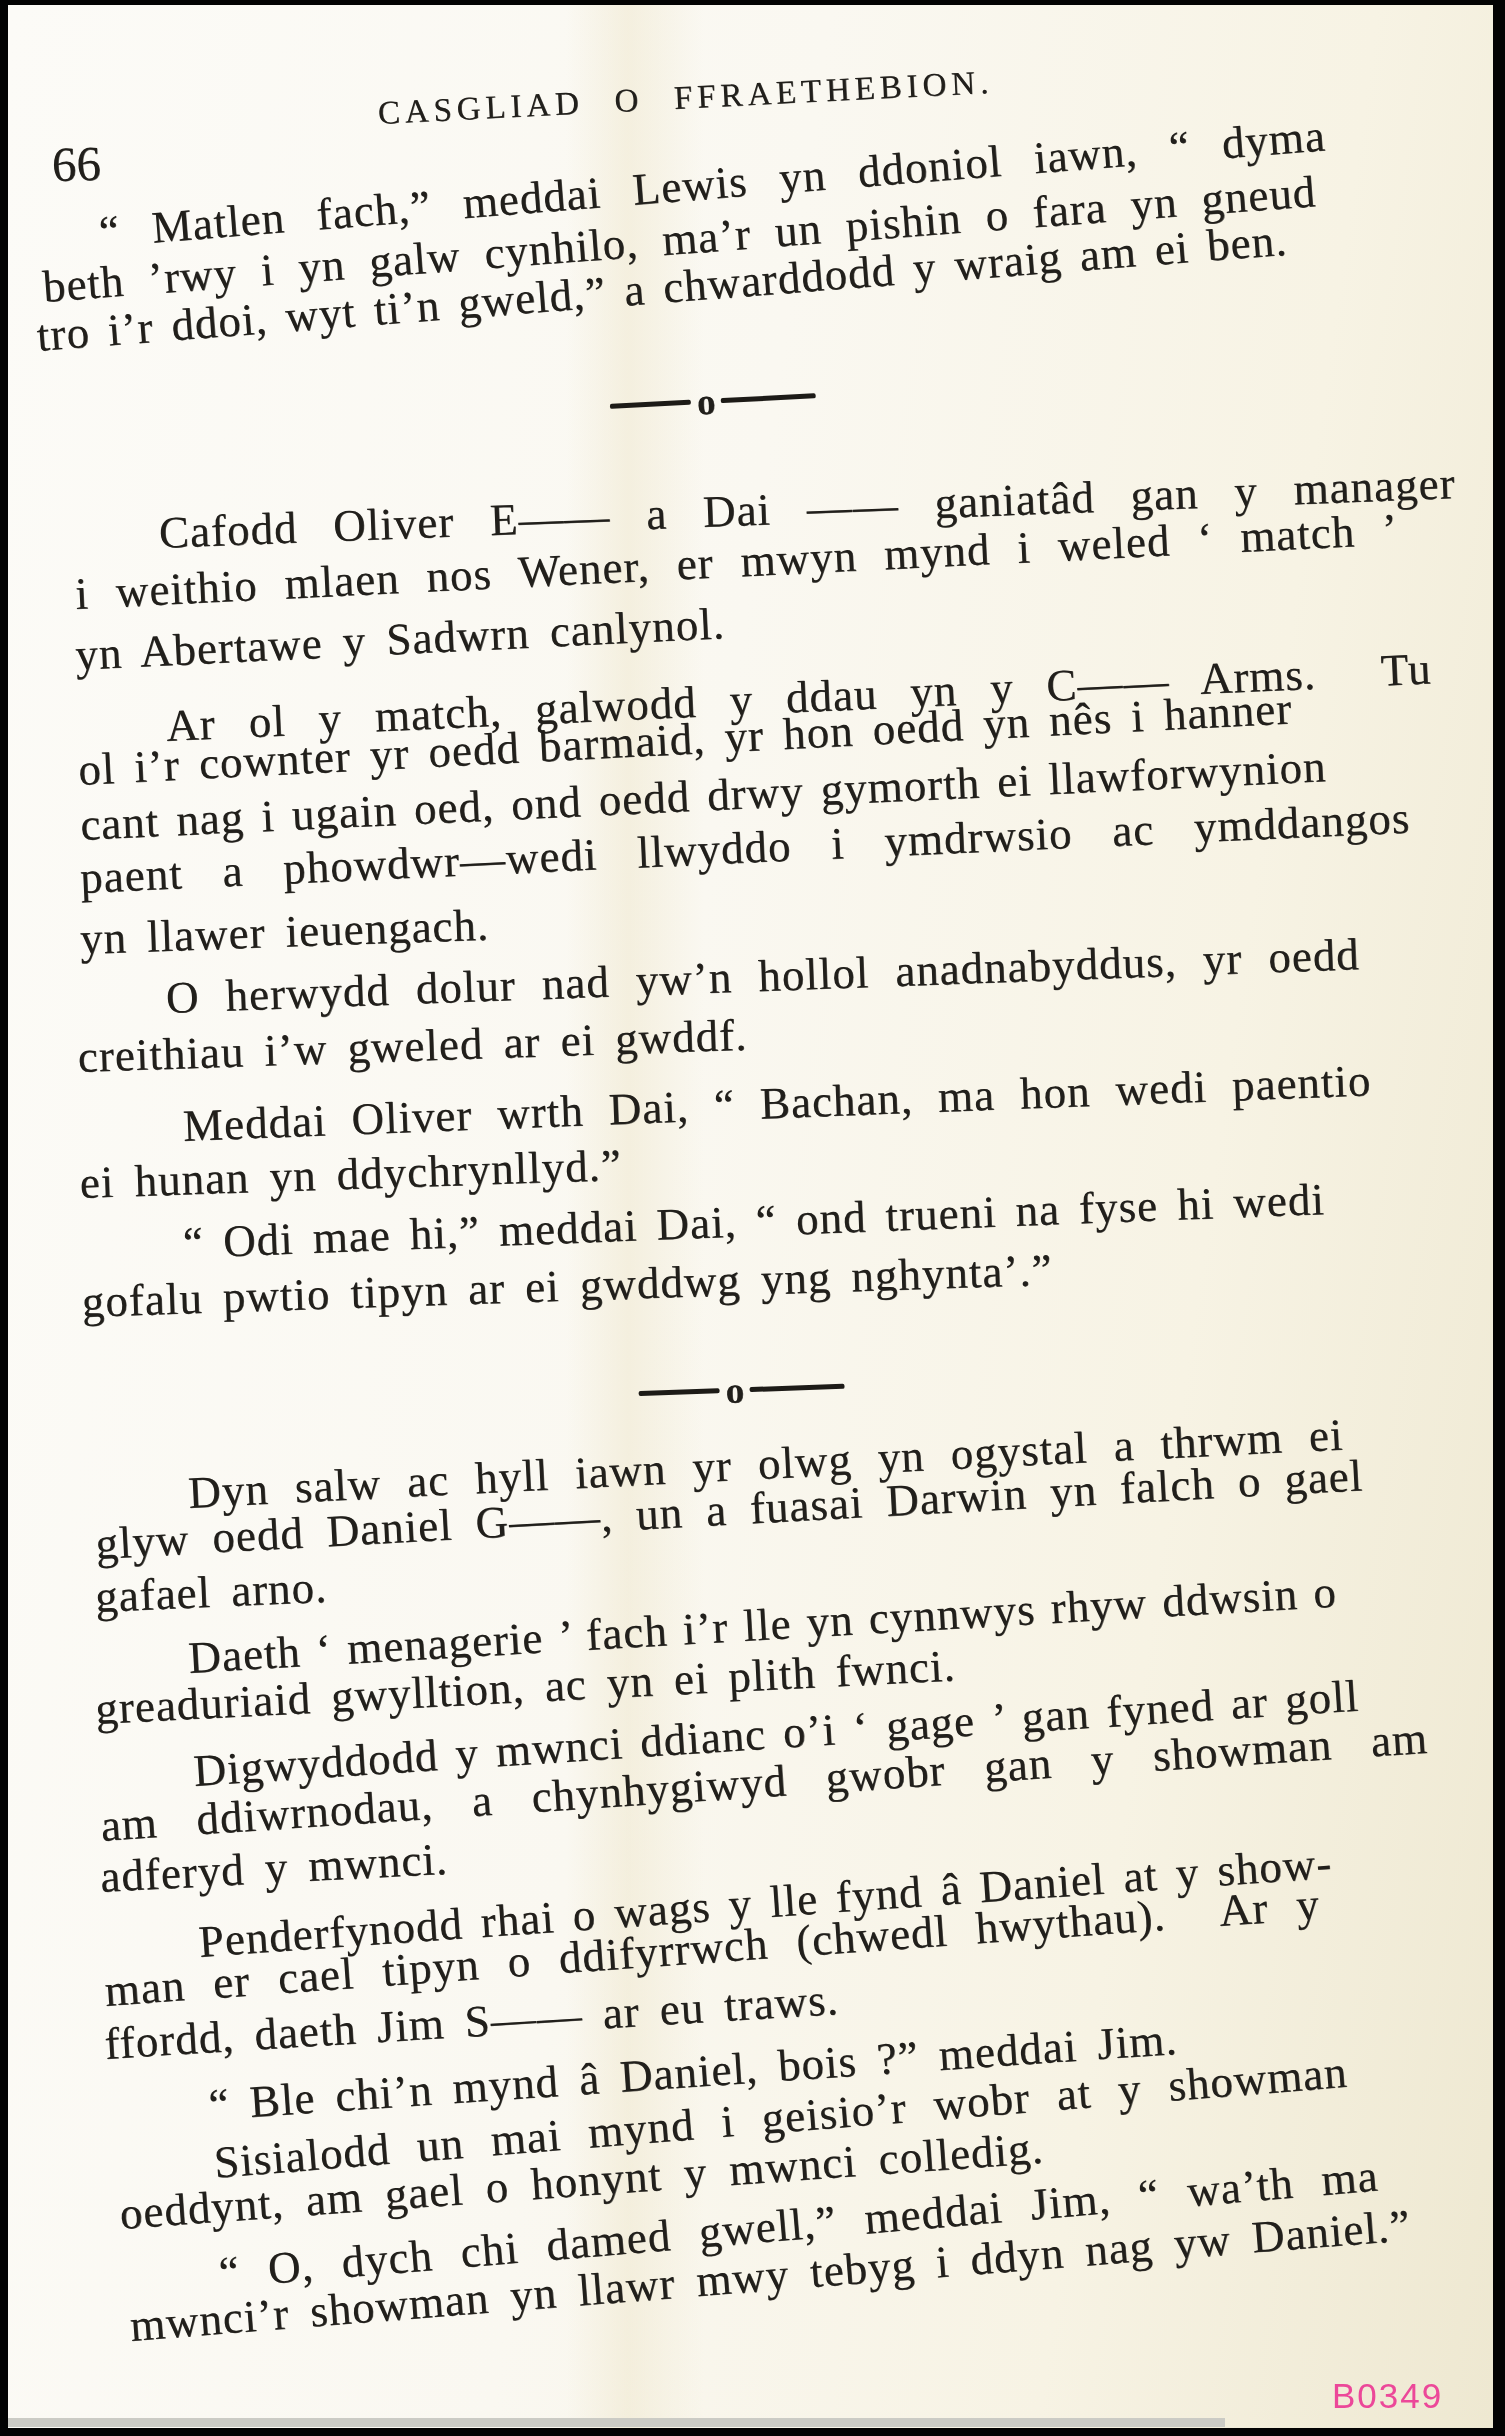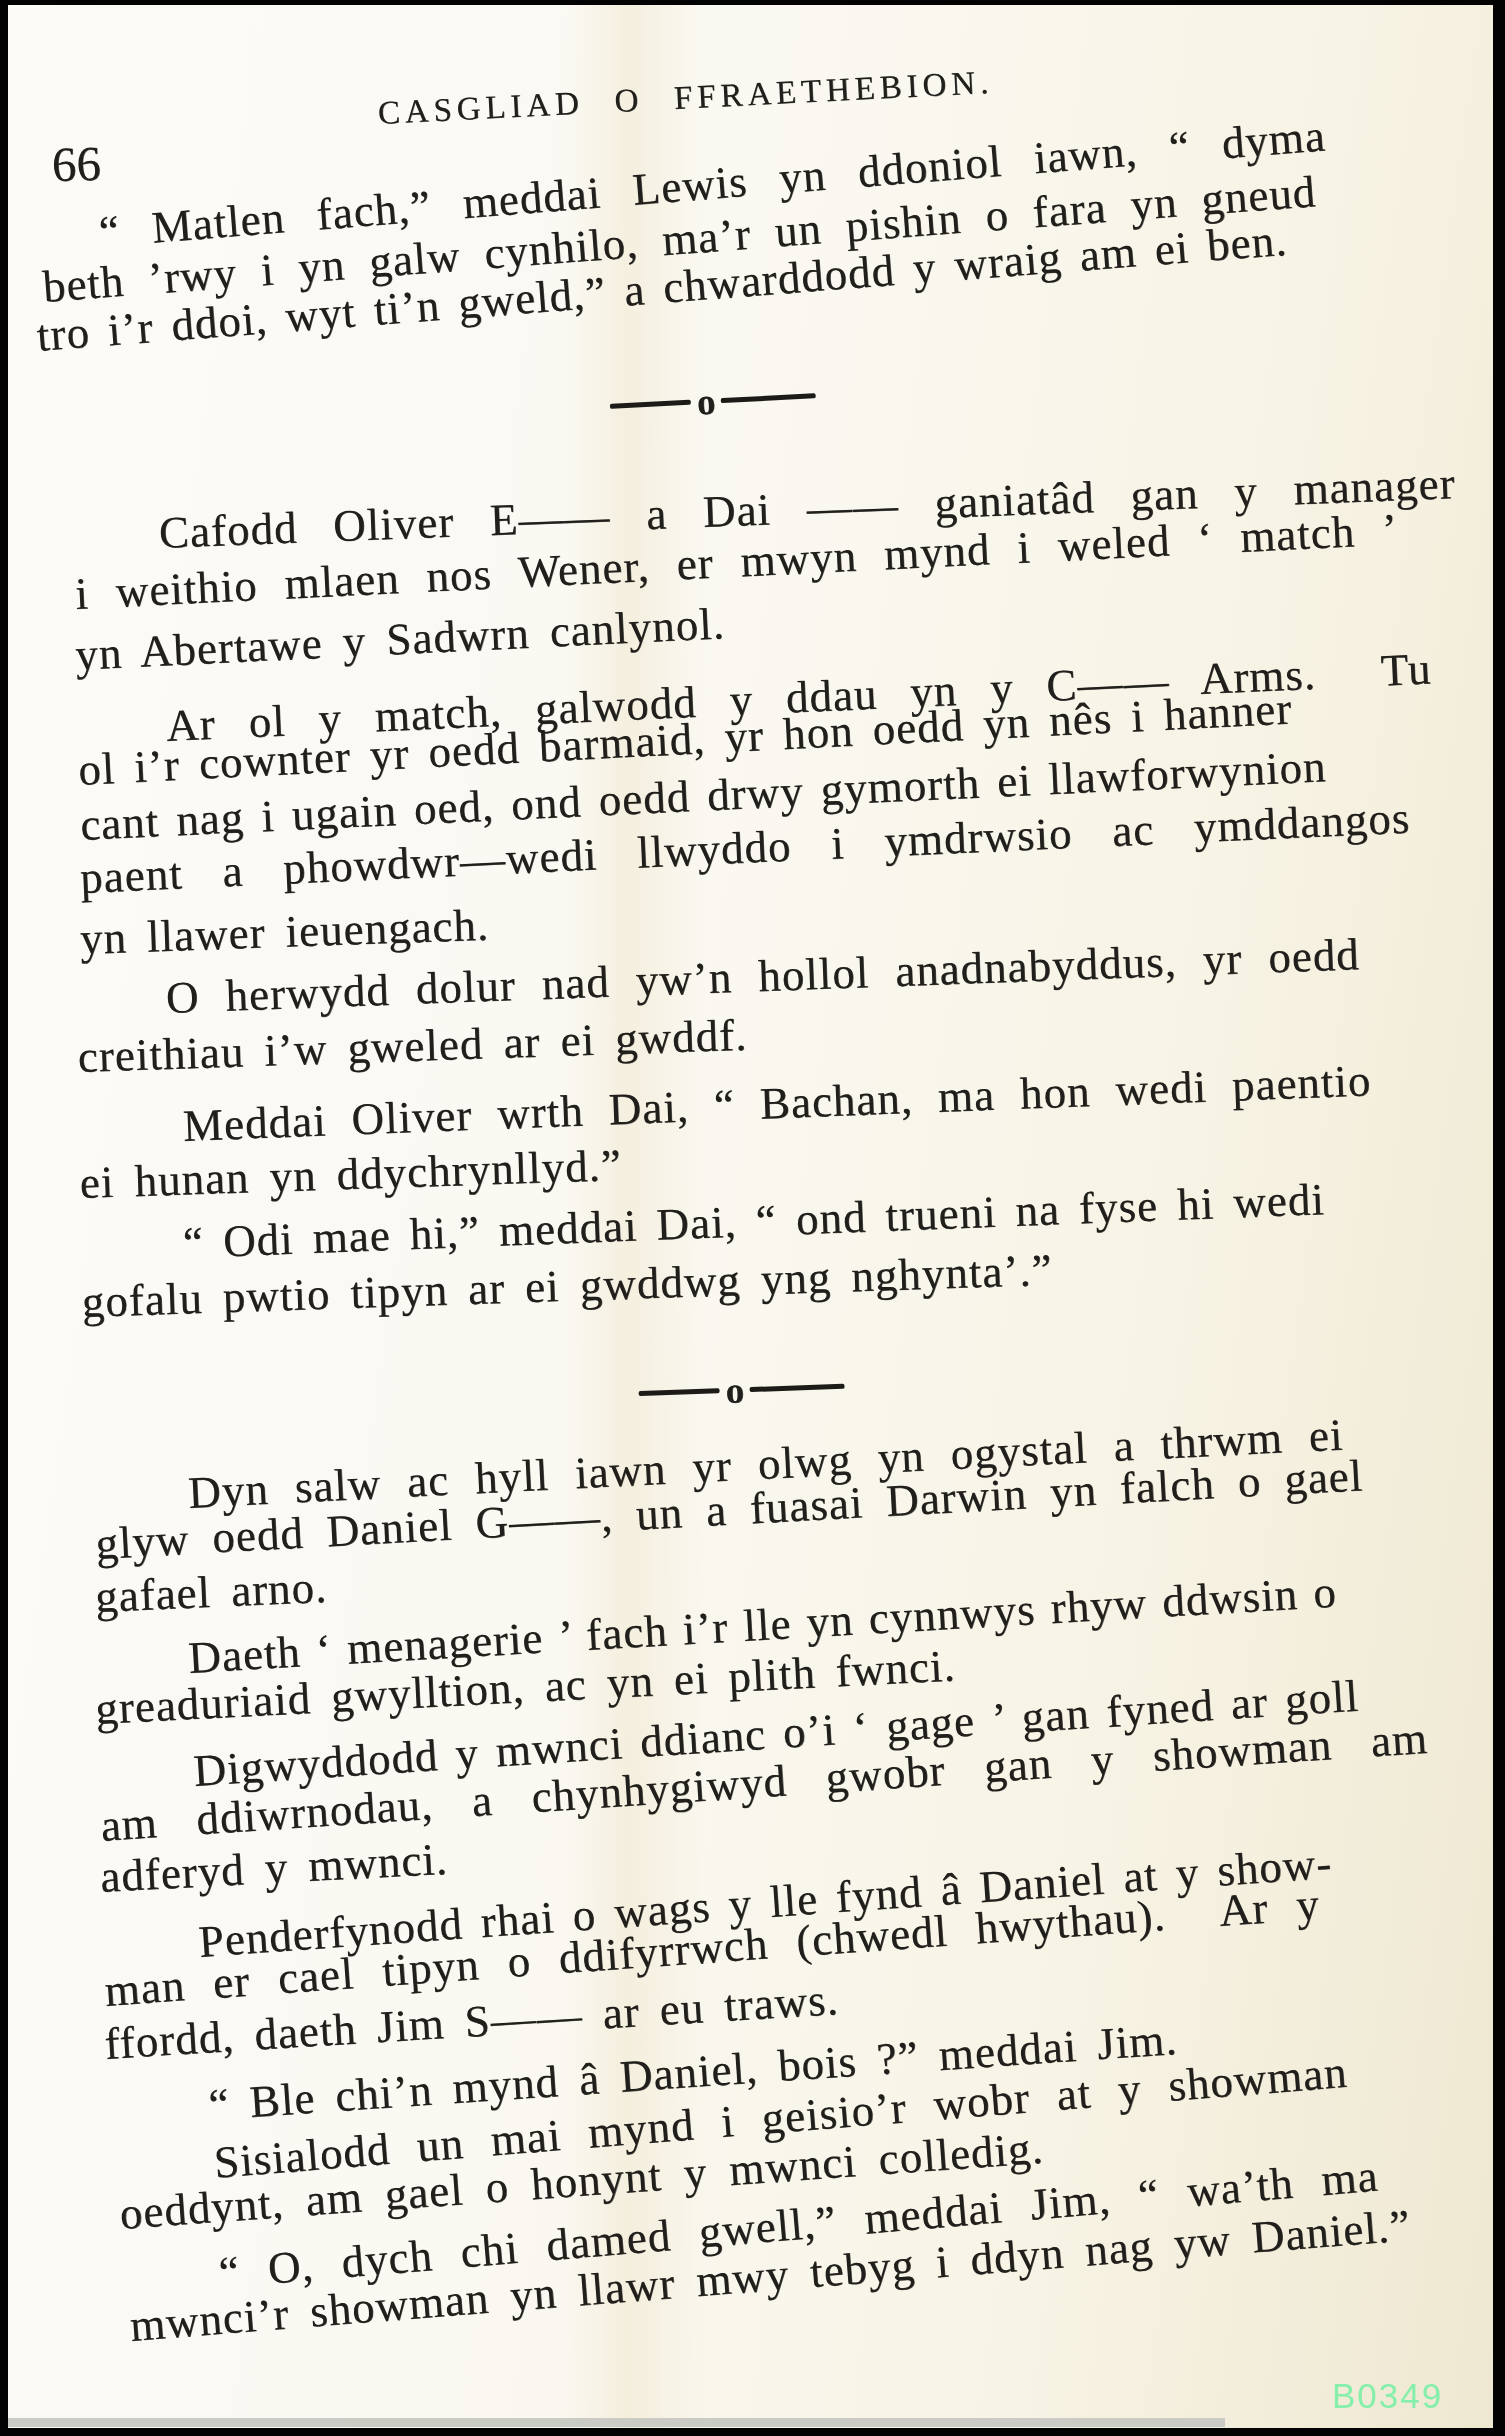--- a/index.html
+++ b/index.html
@@ -31,21 +31,21 @@
   .divider{
     position:absolute;display:flex;align-items:center;gap:5.9px;
     transform:rotate(var(--r,0deg));transform-origin:0 0;
   }
   .dash{height:4.9px;background:#1d1b17;border-radius:2px;}
   .d1{width:81px}
   .d2{width:95px}
   .divider-o{font-size:37px;line-height:1;font-weight:bold;}
   .stamp{
     position:absolute;font-family:"Liberation Sans","DejaVu Sans",sans-serif;
-    font-size:35px;letter-spacing:2px;color:#86efac;text-align:right;
+    font-size:35px;letter-spacing:2px;color:#ec4899;text-align:right;
   }
 </style>
 </head>
 <body>
 
 <div class="scan">
   <div class="paper"></div>
   <div class="gutter"></div>
   <div class="strip"></div>
 

